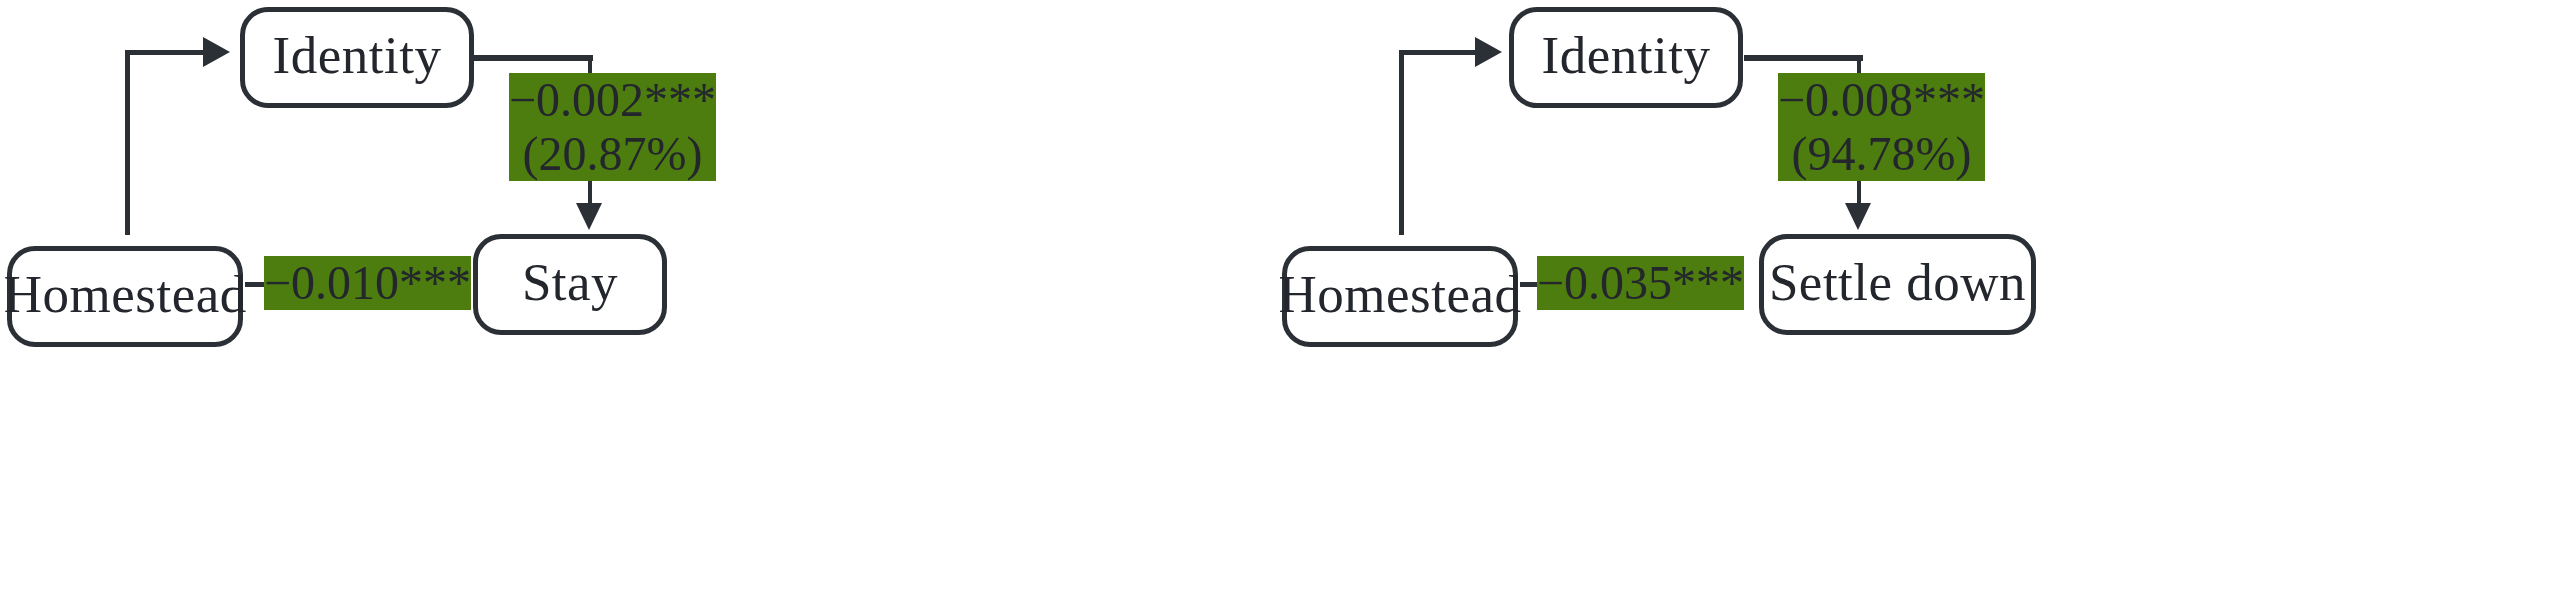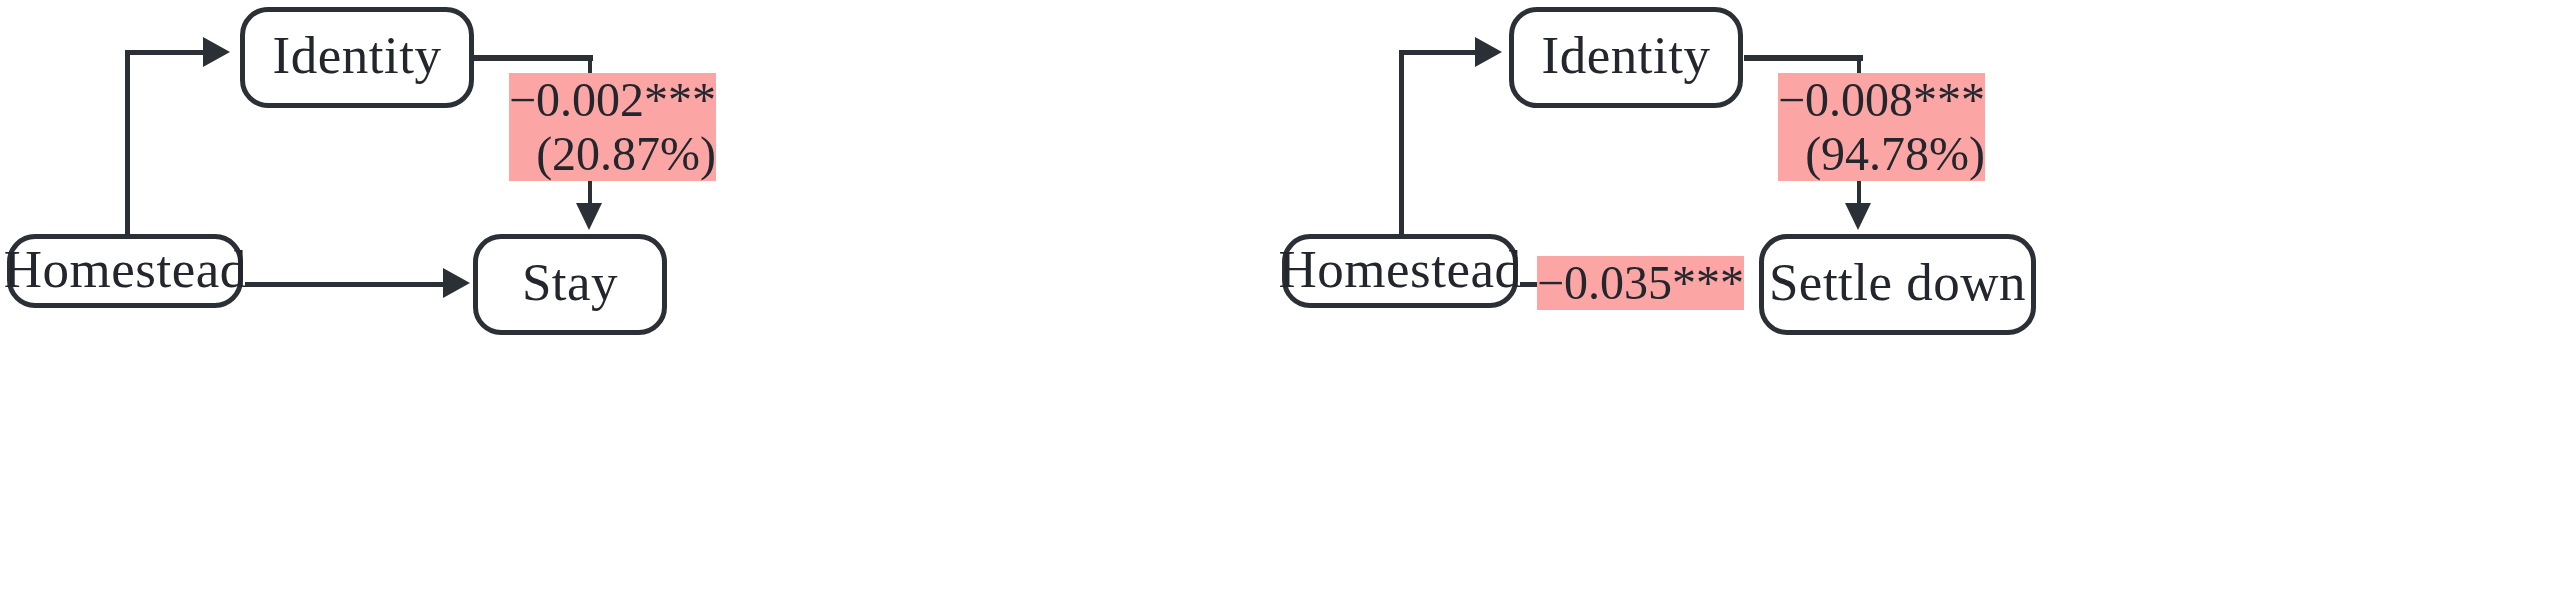--- a/index.html
+++ b/index.html
@@ -49,23 +49,23 @@
   }
 
   .node-mediator {
     left: 240px;
     top: 7.3px;
     width: 234px;
     height: 101px;
   }
   .node-predictor {
     left: 7.3px;
-    top: 234px;
+    top: 246px;
     width: 236px;
-    height: 74px;
+    height: 101px;
   }
   .node-outcome {
     left: 473px;
     top: 234px;
     width: 194px;
     height: 101px;
   }
   #panel-right .node-mediator  { left: 227px; width: 234px; }
   #panel-right .node-predictor { left: 0px;   width: 236px; }
   #panel-right .node-outcome   { left: 477px; width: 277px; text-align: center; }
@@ -124,29 +124,29 @@
   #panel-right .pathC-head { left: 430px; top: 268px; }
 
   
   .edge-label {
     position: absolute;
     font-size: 48px;
     line-height: 1.12;
     color: #23262c;
     white-space: nowrap;
     z-index: 4;
-    background: #fca5a5;
+    background: #4d7c0f;
   }
   .label-mediated {
     left: 509px;
     top: 73px;
     text-align: center;
   }
   .label-mediated .coef { display: block; }
-  .label-mediated .pct  { display: block; text-align: right; }
+  .label-mediated .pct  { display: block; }
   .label-direct {
     left: 264px;
     top: 256px;
   }
   #panel-right .label-mediated { left: 496px; }
   #panel-right .label-direct   { left: 255px; }
 </style>
 </head>
 <body>
 
@@ -173,20 +173,21 @@
       <span class="node-label">Homestead</span>
     </div>
     <div class="node node-outcome">
       <span class="node-label">Stay</span>
     </div>
 
     <div class="edge-label label-mediated">
       <span class="coef">−0.002***</span>
       <span class="pct">(20.87%)</span>
     </div>
+    <div class="edge-label label-direct">−0.010***</div>
 
   </div>
 
   <div class="panel" id="panel-right">
 
     <div class="seg seg-v pathA-v"></div>
     <div class="seg seg-h pathA-h"></div>
     <div class="arrow-right pathA-head"></div>
 
     <div class="seg seg-h pathB-h"></div>

